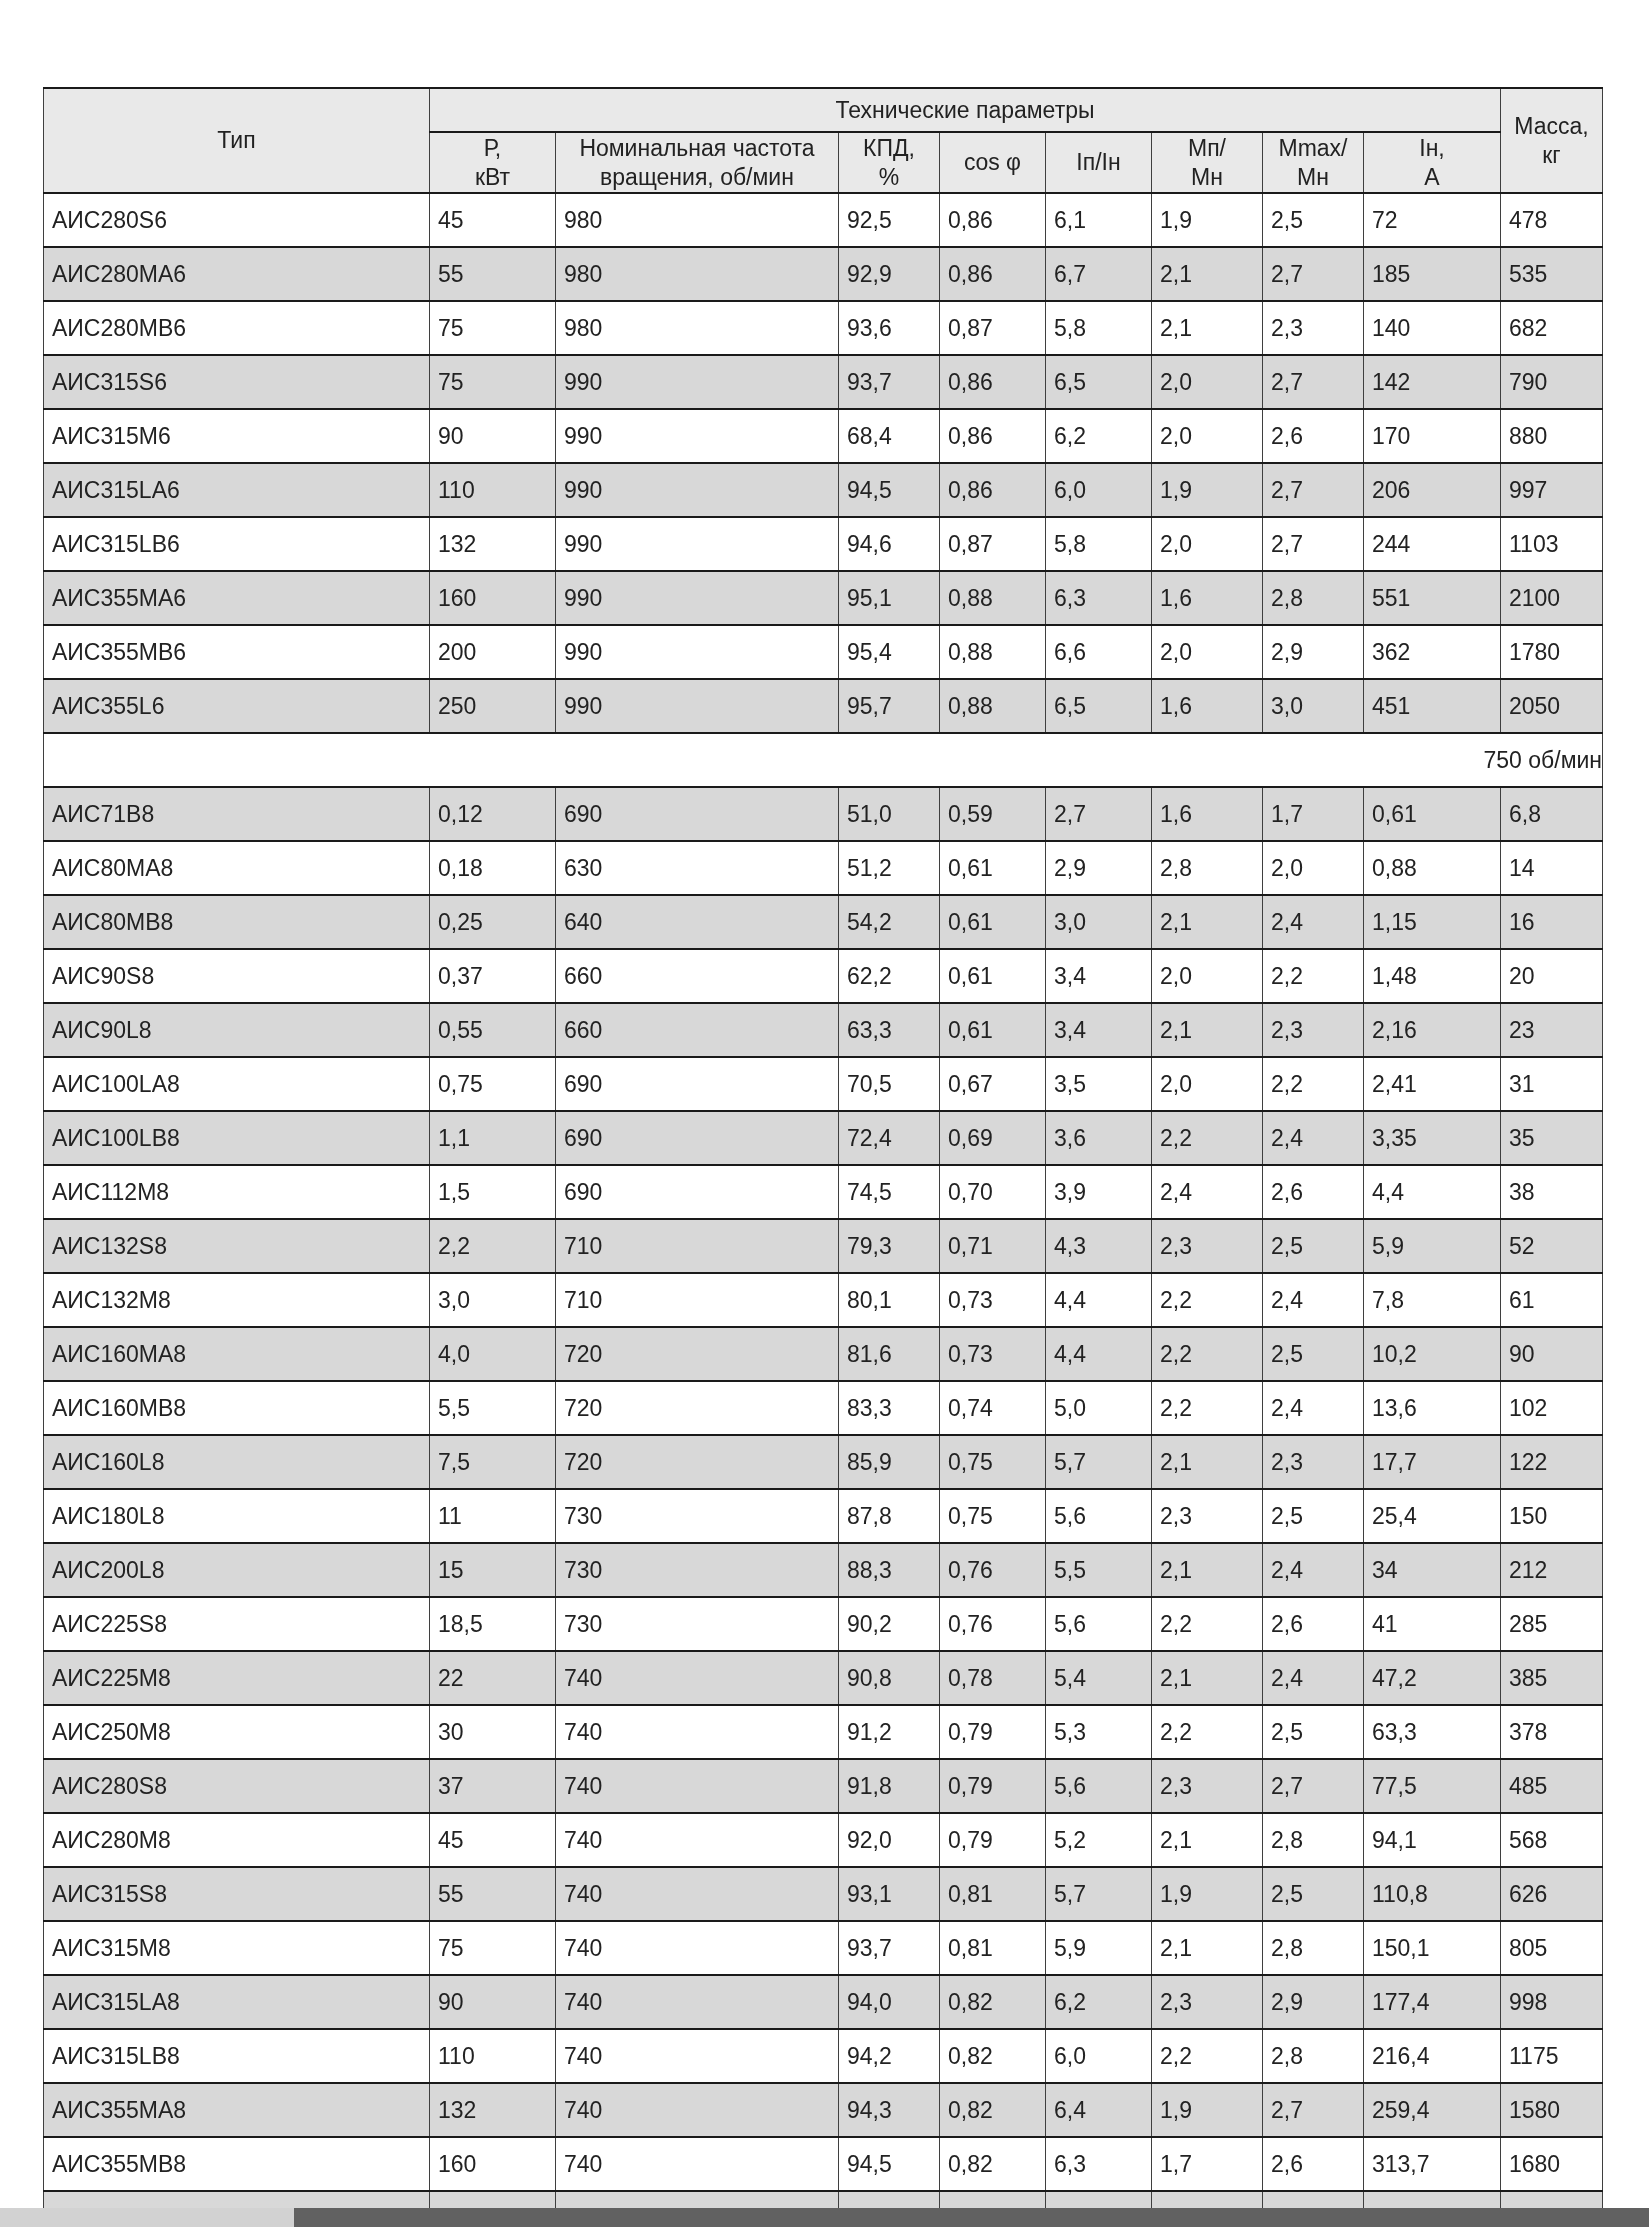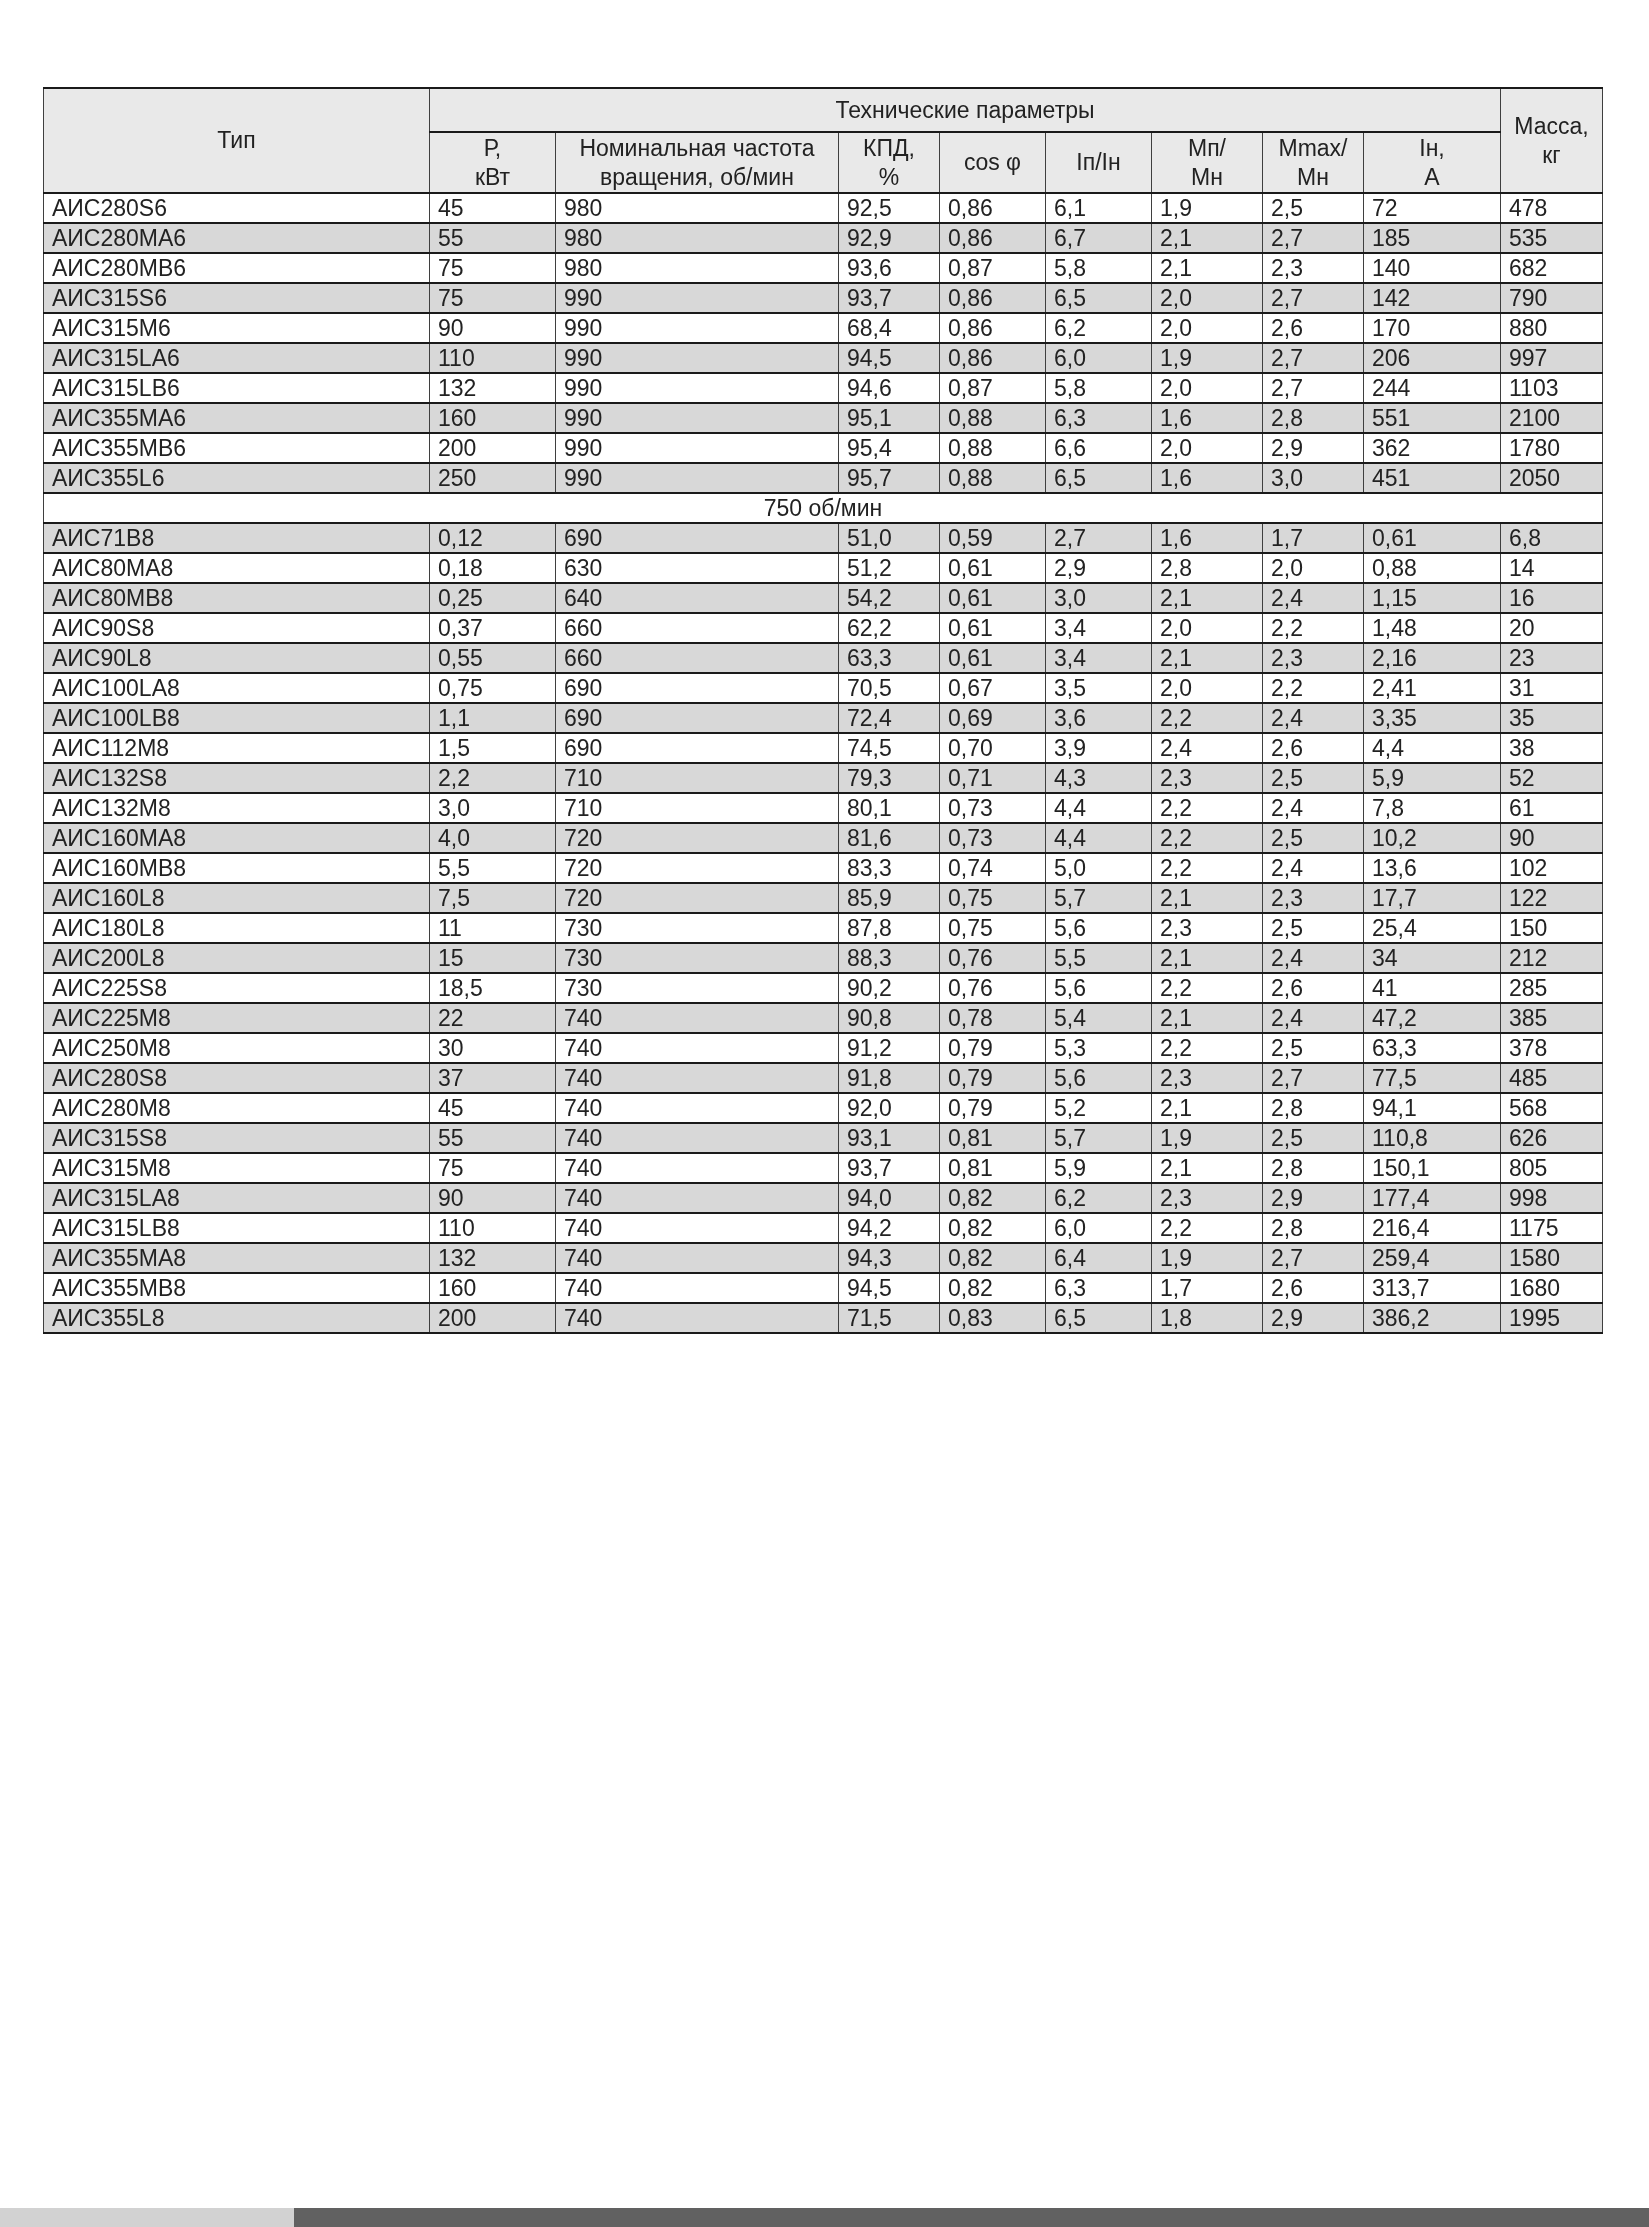--- a/index.html
+++ b/index.html
@@ -39,24 +39,24 @@
     padding:0 4px;
     white-space:pre-line;
     line-height:1.22;
     font-weight:normal;
   }
   thead tr.h1{height:44px;}
   thead tr.h1 th{border-bottom:2px solid #1a1a1a;}
   thead tr.h2{height:61px;}
   thead tr.h2 th{border-bottom:2.7px solid #1a1a1a;}
   th.bold{font-weight:bold;}
-  tbody tr{height:30px;}
+  tbody tr{height:54px;}
   tbody tr:nth-child(even) td{background:#d8d8d8;}
   tbody td.sep{
-    text-align:center;
+    text-align:right;
     padding:0;
     font-weight:normal;
   }
   .footer-bar-light{
     position:absolute;
     left:0; bottom:0;
     width:294px; height:18.7px;
     background:#d2d2d2;
   }
   .footer-bar-dark{

